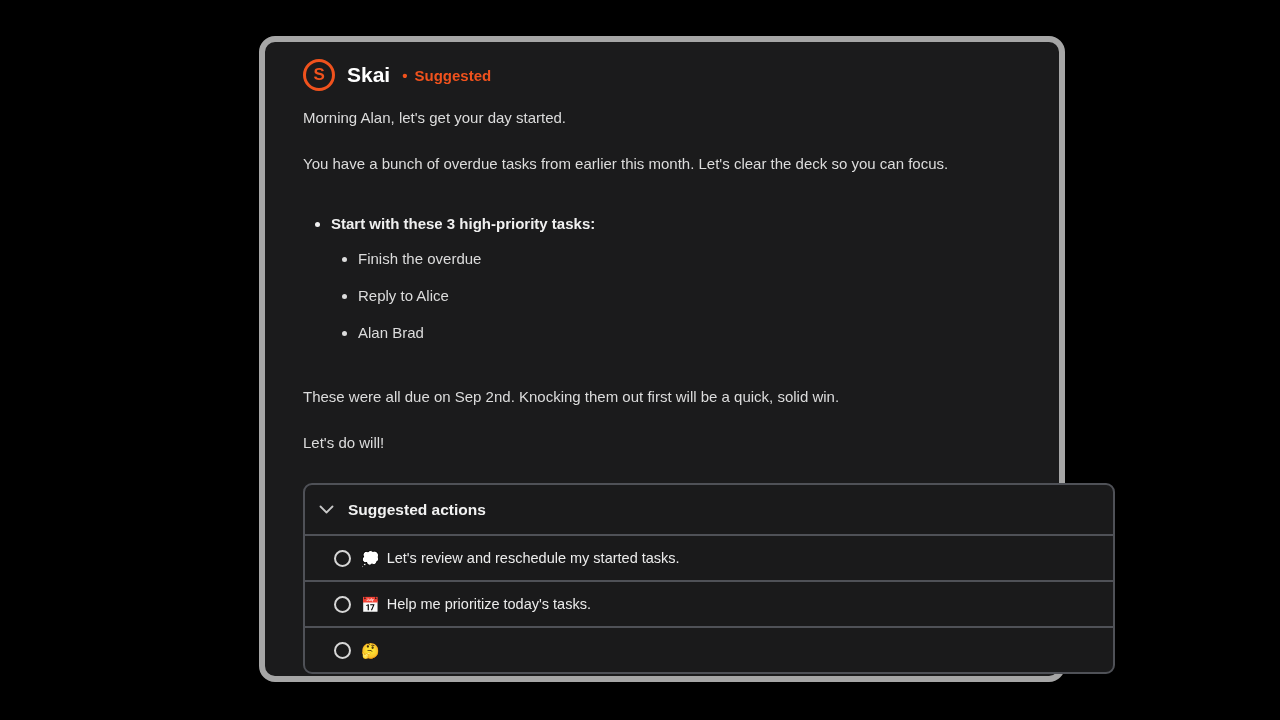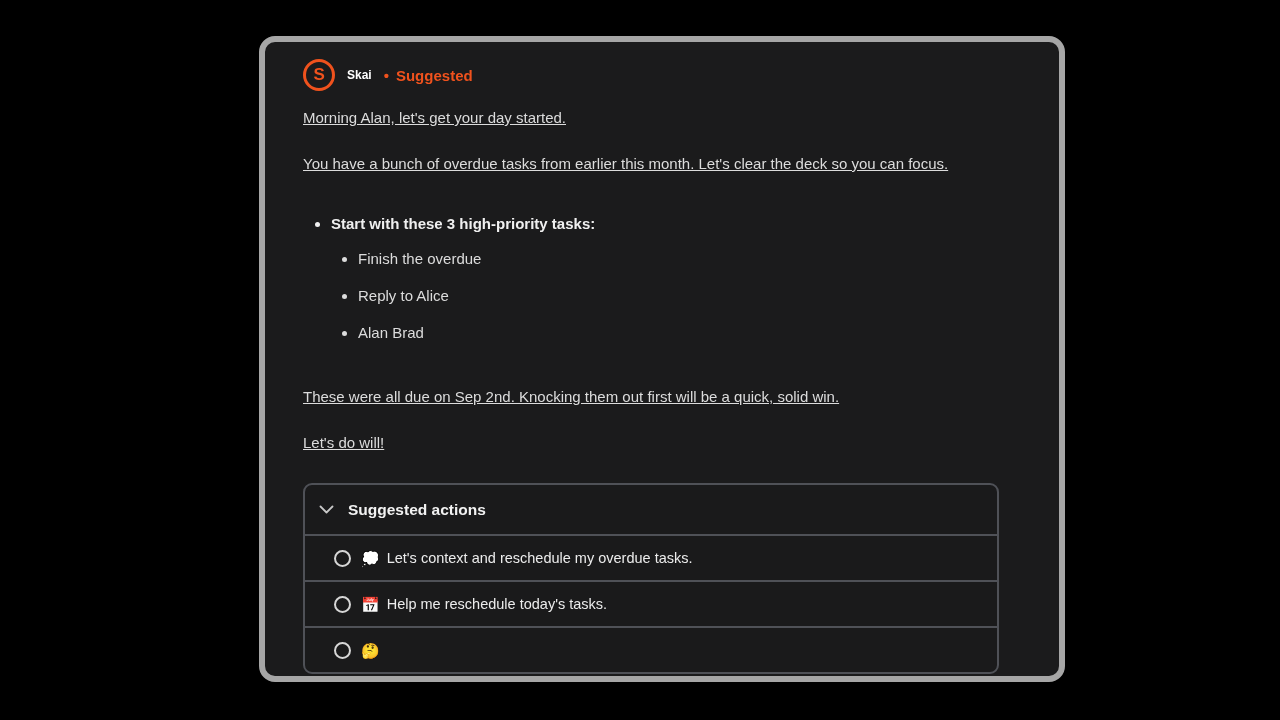--- a/index.html
+++ b/index.html
@@ -30,33 +30,33 @@
   .logo-badge {
     width: 32px; height: 32px;
     border: 3px solid #f0521d;
     border-radius: 50%;
     display: flex; align-items: center; justify-content: center;
     color: #f0521d;
     font-weight: 800; font-size: 17px;
     letter-spacing: -0.5px;
     flex: 0 0 auto;
   }
-  .app-name { font-weight: 700; font-size: 12px; color: #ffffff; }
+  .app-name { font-weight: 700; font-size: 21px; color: #ffffff; }
   .mode-wrap { display: flex; align-items: center; gap: 7px; color: #f0521d; font-weight: 700; font-size: 15px; }
   .mode-dot { font-size: 15px; line-height: 1; }
   
-  .para { line-height: 25px; margin-bottom: 21px; max-width: 728px; text-decoration: underline; }
+  .para { line-height: 25px; margin-bottom: 21px; max-width: 728px; }
   .msg-list { list-style: disc; margin: 0 0 40px 0; padding-left: 28px; }
   .msg-list > li { font-weight: 700; color: #f0f0f0; line-height: 25px; }
   .msg-sublist { list-style: disc; font-weight: 400; color: #dcdcdc; margin-top: 12px; padding-left: 27px; }
   .msg-sublist > li { line-height: 22px; margin-bottom: 15px; }
   
   .panel {
     margin-top: 28px;
-    width: 696px;
+    width: 812px;
     border: 2px solid #4f5157;
     border-radius: 9px;
     background: #1a1a1b;
     overflow: hidden;
   }
   .panel-header {
     display: flex; align-items: center; gap: 14px;
     height: 49px;
     padding: 0 14px;
     cursor: pointer;
@@ -118,27 +118,27 @@
       <div class="panel-header">
         <svg class="chevron" viewBox="0 0 15 9" fill="none">
           <polyline points="1.5,1.5 7.5,7.5 13.5,1.5" stroke="#c9c9c9" stroke-width="1.8" stroke-linecap="round" stroke-linejoin="round"></polyline>
         </svg>
         <span class="panel-title">Suggested actions</span>
       </div>
 
       <div class="action-row">
         <span class="radio"></span>
         <span class="action-emoji">💭</span>
-        <span class="action-label">Let's context and reschedule my overdue tasks.</span>
+        <span class="action-label">Let's review and reschedule my started tasks.</span>
       </div>
 
       <div class="action-row">
         <span class="radio"></span>
         <span class="action-emoji">📅</span>
-        <span class="action-label">Help me reschedule today's tasks.</span>
+        <span class="action-label">Help me prioritize today's tasks.</span>
       </div>
 
       <div class="action-row">
         <span class="radio"></span>
         <span class="action-emoji">🤔</span>
       </div>
     </div>
 
   </div>
 </div>

